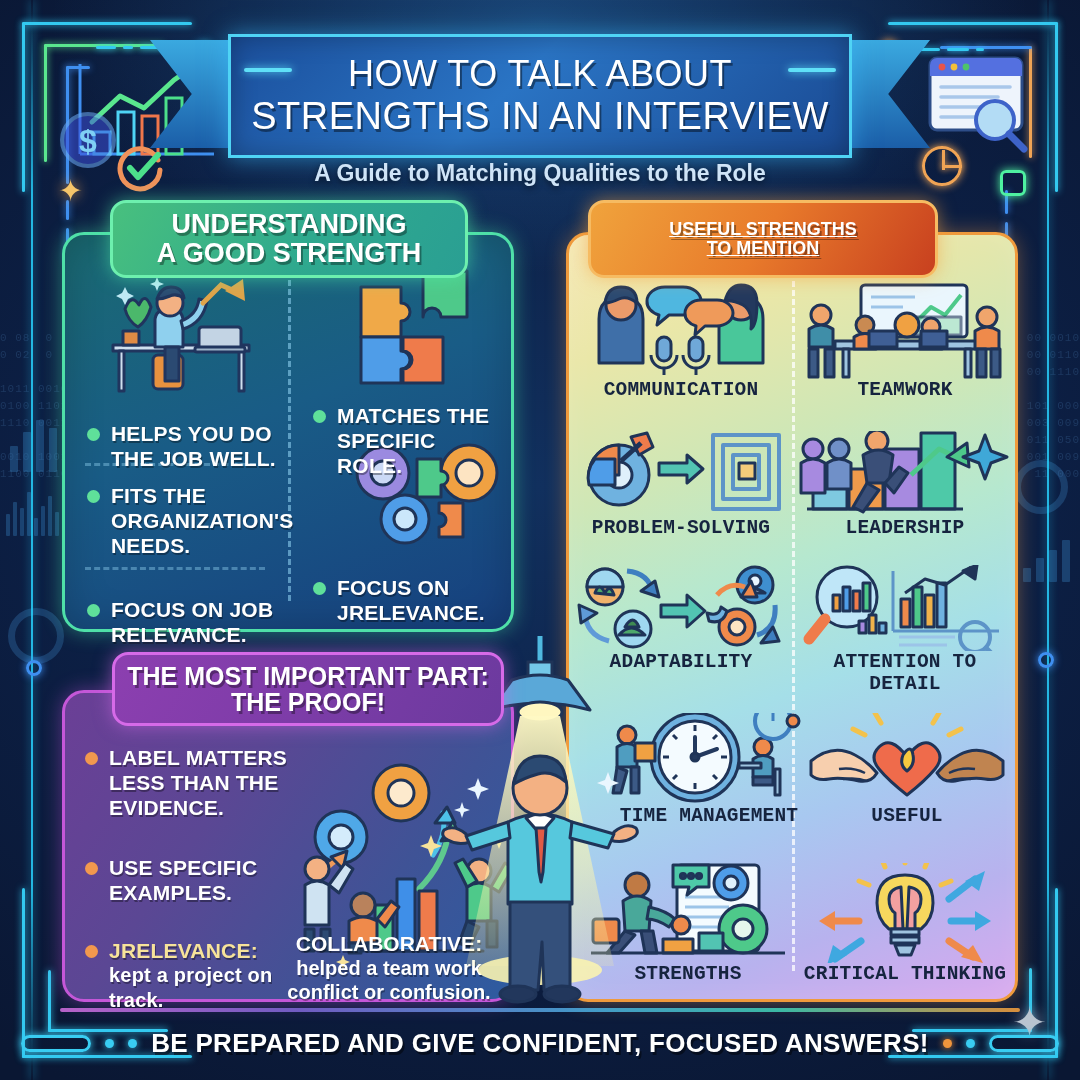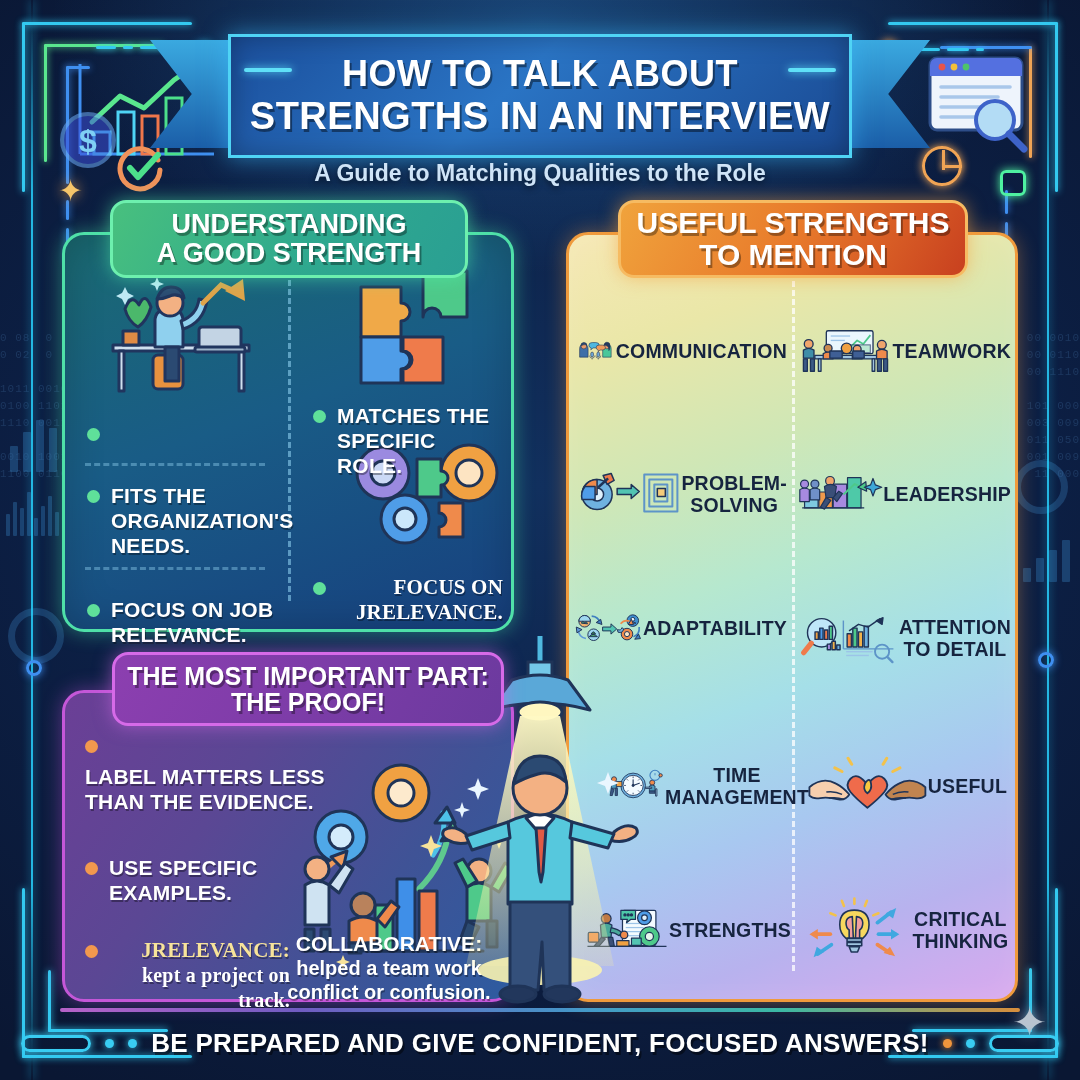--- a/index.html
+++ b/index.html
@@ -89,21 +89,21 @@
   .ribbon-tail.r { right: 150px; clip-path: polygon(0 0, 100% 0, 62% 50%, 100% 100%, 0 100%); }
 
   .ribbon-main {
     position: absolute; left: 228px; right: 228px; top: 12px; height: 124px;
     background: linear-gradient(135deg,#1b4f9c 0%, #2a74c4 45%, #1a4a93 100%);
     border: 3px solid #4fd4f5;
     box-shadow: 0 0 22px rgba(60,190,255,0.55), inset 0 0 26px rgba(0,0,0,0.28);
     display: flex; flex-direction: column; align-items: center; justify-content: center;
   }
   .ribbon-main .t1, .ribbon-main .t2 {
-    color: #fff; font-weight: 700; letter-spacing: 0.5px;
+    color: #fff; font-weight: 400; letter-spacing: 0.5px;
     text-shadow: 2px 3px 0 rgba(0,0,0,0.42);
     white-space: nowrap;
   }
   .ribbon-main .t1 { font-size: 36px; line-height: 40px; }
   .ribbon-main .t2 { font-size: 38px; line-height: 44px; }
   .tick { position:absolute; top:46px; width:48px; height:4px; background:#5fe0f8; box-shadow:0 0 8px #5fe0f8; border-radius:2px;}
   .tick.l { left: 244px; } .tick.r { right: 244px; }
 
   .subtitle {
     position: absolute; left: 0; right: 0; top: 152px; text-align: center;
@@ -142,25 +142,26 @@
   #panel-strengths {
     left: 566px; top: 232px; width: 452px; height: 770px;
     background: linear-gradient(160deg,
         #f6e8b4 0%, #eae7a8 14%, #cfe7b6 30%,
         #b6e8cf 44%, #a5dfe8 58%, #a8c8f0 72%,
         #b8b2ee 86%, #d9a9ee 100%);
     border: 3px solid #ef9a3c;
     box-shadow: 0 0 20px rgba(240,150,60,0.40), inset 0 0 30px rgba(255,255,255,0.10);
   }
   #head-strengths {
-    left: 618px; top: 200px; width: 350px; height: 78px;
+    left: 588px; top: 200px; width: 350px; height: 78px;
     background: linear-gradient(120deg,#f0a33c 0%, #e87a2b 50%, #c8401f 100%);
     border: 3px solid #f6bb62;
     box-shadow: 0 0 18px rgba(245,160,60,0.55);
-    font-size: 30px;
+    font-size: 18px;
+    text-decoration: underline;
   }
 
   
   #panel-proof {
     left: 62px; top: 690px; width: 452px; height: 312px;
     background: linear-gradient(125deg, #6b3f96 0%, #5b4794 35%, #3f5396 70%, #2d5ba0 100%);
     border: 3px solid #c457d8;
     box-shadow: 0 0 20px rgba(190,80,215,0.45);
   }
   #head-proof {
@@ -185,26 +186,26 @@
   .dot { flex: 0 0 auto; width: 13px; height: 13px; border-radius: 50%; margin-top: 7px; }
   .dot.g { background: #5fe09a; }
   .dot.o { background: #f2984e; }
   .btext {
     color: #fff; font-weight: 800; font-size: 21px; line-height: 25px;
     letter-spacing: 0.2px; text-shadow: 1px 2px 0 rgba(0,0,0,0.35);
   }
   .btext .sub { display:block; font-size: 18px; font-weight: 700; letter-spacing:0; }
   .btext .accent { color: #f7e39a; }
   .btext .light { display:block; font-weight: 600; font-size: 20px; }
-  .btext.center { text-align: right; font-family: Liberation Serif, serif; }
+  .btext.center { text-align: left; }
 
   
   .scell {
-    position: absolute; display: flex; flex-direction: row;
-    align-items: center; justify-content: flex-end;
+    position: absolute; display: flex; flex-direction: column;
+    align-items: center; justify-content: flex-start; font-family: Liberation Mono, monospace;
   }
   .scell .art { height: 96px; width: 100%; position: relative; }
   .slabel {
     color: #16243f; font-weight: 800; font-size: 19.5px; line-height: 22px;
     text-align: center; letter-spacing: 0.2px;
   }
 
   
   .banner {
     position: absolute; left: 0; right: 0; bottom: 6px; height: 62px;
@@ -438,20 +439,21 @@
             <circle cx="58" cy="80" r="24"></circle>
           </g>
           <circle cx="58" cy="80" r="11" fill="#cbe7fb" stroke="#1f3458" stroke-width="3"></circle>
         <path d="M70 20 h24 v12 a7 7 0 0 1 0 14 v12 h-24z" fill="#4ec98a"></path>
         <path d="M92 64 h24 v34 h-24 v-10 a7 7 0 0 0 0 -14z" fill="#ef8a4b"></path>
       </g>
     </svg>
 
     <div class="bullet" style="left:22px; top:186px; width:196px;">
       <span class="dot g"></span>
+      <span class="btext">HELPS YOU DO THE JOB WELL.</span>
     </div>
     <div class="bullet" style="left:22px; top:248px; width:196px;">
       <span class="dot g"></span>
       <span class="btext">FITS THE ORGANIZATION'S NEEDS.</span>
     </div>
     <div class="bullet" style="left:22px; top:348px; width:196px;margin-top:14px;">
       <span class="dot g"></span>
       <span class="btext">FOCUS ON JOB RELEVANCE.</span>
     </div>
 
@@ -505,21 +507,21 @@
         <path d="M184 162 l-8 22 l10 4 l10 -20z M204 162 h10 v26 h-10z" fill="#2b4a72"></path>
         <path d="M184 128 l-12 -24 l8 -4 l14 22z M208 128 l14 -24 l8 5 l-14 24z" fill="#4ec98a"></path>
       </g>
       <g fill="#f7e39a">
           <path d="M148 76 l3 8 l8 3 l-8 3 l-3 8 l-3 -8 l-8 -3 l8 -3z"></path>
           <path d="M216 68 l3 8 l8 3 l-8 3 l-3 8 l-3 -8 l-8 -3 l8 -3z"></path>
           <path d="M60 196 l2 5 l5 2 l-5 2 l-2 5 l-2 -5 l-5 -2 l5 -2z"></path>
         </g>
     </svg>
 
-    <div class="bullet" style="left:20px; top:40px; width:250px;flex-direction:column;">
+    <div class="bullet" style="left:20px; top:52px; width:250px;">
       <span class="dot o"></span>
       <span class="btext">LABEL MATTERS LESS THAN THE EVIDENCE.</span>
     </div>
     <div class="bullet" style="left:20px; top:162px; width:220px;">
       <span class="dot o"></span>
       <span class="btext">
         <span>USE SPECIFIC EXAMPLES.</span>
       </span>
     </div>
     <div class="bullet" style="left:20px; top:245px; width:205px;">

